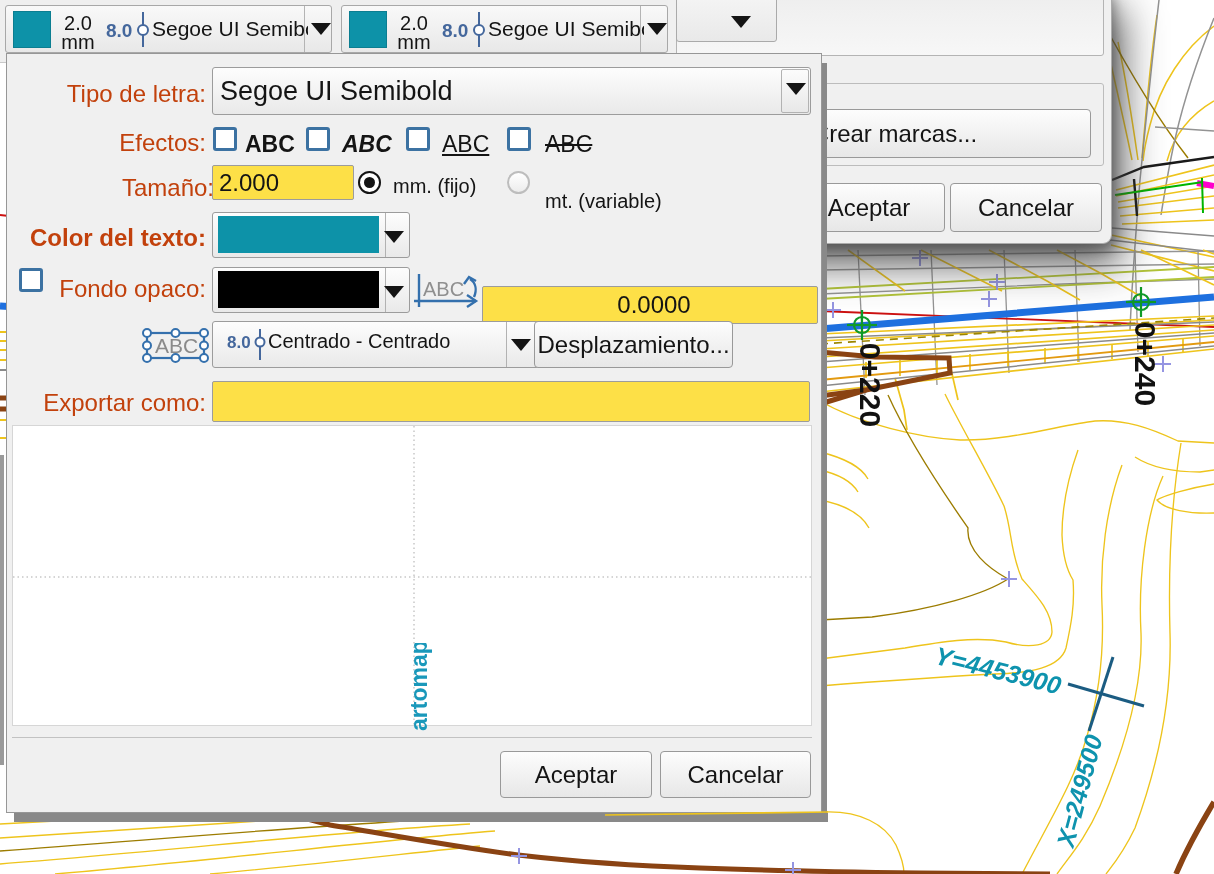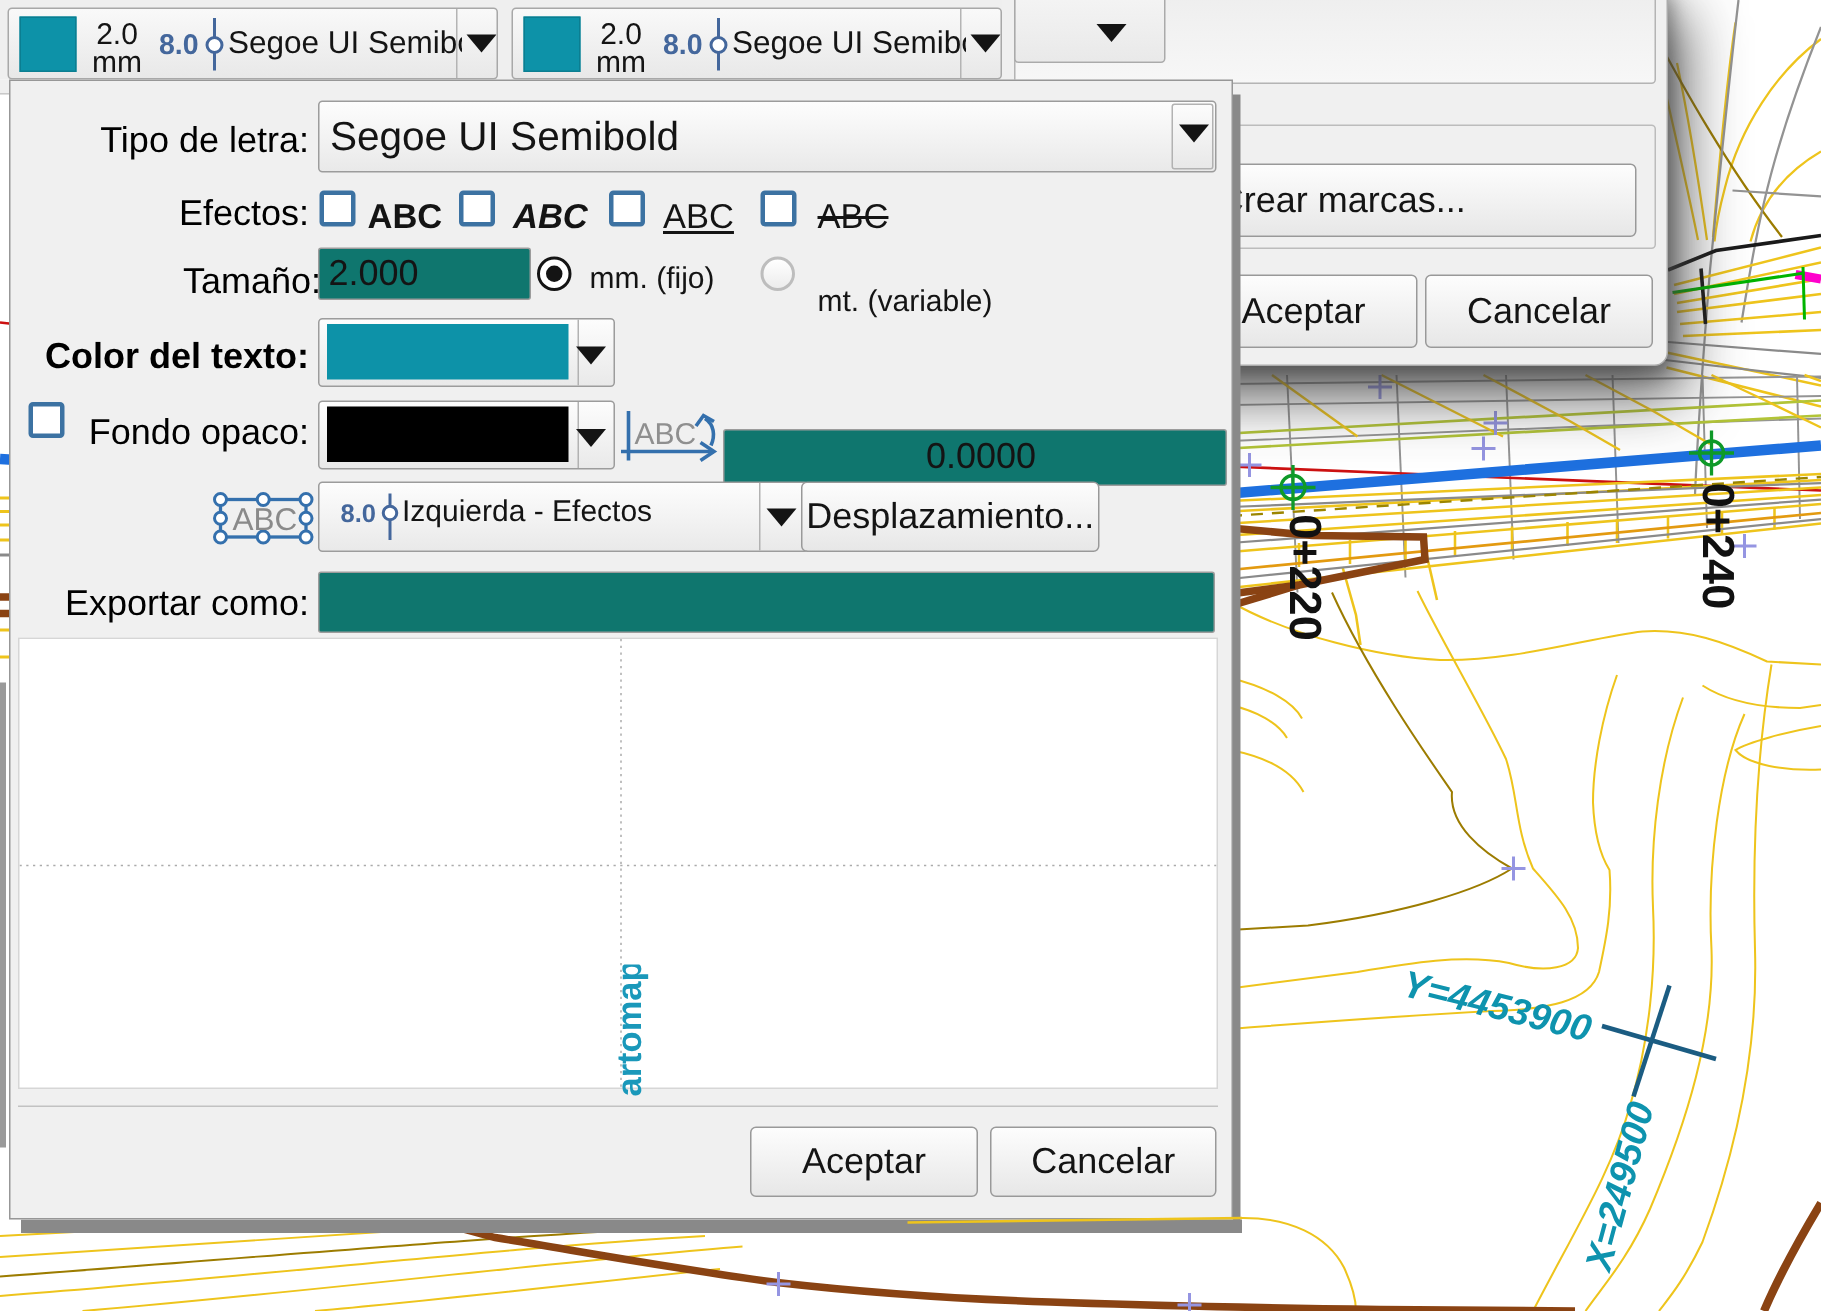--- a/index.html
+++ b/index.html
@@ -9,24 +9,24 @@
   
   .btn{position:absolute;border:1px solid #999;border-radius:4px;
        background:linear-gradient(180deg,#fdfdfd 0%,#f3f3f3 45%,#e7e7e7 100%);
        color:#141414;font-size:24px;display:flex;align-items:center;justify-content:center;}
   .combo{position:absolute;border:1px solid #9c9c9c;border-radius:3px;
        background:linear-gradient(180deg,#fdfdfd 0%,#f2f2f2 55%,#e9e9e9 100%);}
   .cbtn{position:absolute;top:1px;bottom:1px;right:1px;width:26px;border:1px solid #b2b2b2;border-radius:2px;
        background:linear-gradient(180deg,#fcfcfc,#e8e8e8);}
   .arr{position:absolute;width:0;height:0;border-left:10px solid transparent;
        border-right:10px solid transparent;border-top:12px solid #141414;}
-  .field{position:absolute;border:1px solid #9c9c9c;border-radius:2px;background:#0f766e;
+  .field{position:absolute;border:1px solid #9c9c9c;border-radius:2px;background:#fde047;
        color:#141414;font-size:24px;}
   .cb{position:absolute;width:18px;height:18px;border:3px solid #3c72a2;border-radius:3px;background:#fff;}
-  .lbl{position:absolute;color:#000000;font-size:24px;text-align:right;white-space:nowrap;}
+  .lbl{position:absolute;color:#c2410c;font-size:24px;text-align:right;white-space:nowrap;}
   .txt{position:absolute;color:#141414;font-size:20px;white-space:nowrap;}
 </style></head>
 <body>
 <svg class="abs" style="left:0;top:0" width="1214" height="874" viewBox="0 0 1214 874" fill="none">
 
 <g stroke="#eec41c" stroke-width="1.35" fill="none">
 
   <path d="M820,401 C860,424 920,438 960,440 C1010,441 1060,425 1095,421 C1125,419 1150,428 1178,441 L1214,443"></path>
 
   <path d="M945,394 C960,425 990,476 1004,506 C1012,530 1010,552 1022,579 C1038,597 1052,612 1052,632 C1051,646 1030,649 1006,642 C975,636 940,642 905,648 L820,659"></path>
@@ -315,21 +315,21 @@
         <circle cx="64" cy="30" r="4"></circle>
      </g>
      <text x="15" y="25" fill="#8a8a8a" font-size="21" font-family="Liberation Sans,sans-serif">ABC</text>
   </svg>
   <div class="combo" style="left:205px;top:267px;width:325px;height:45px;">
      <div class="abs" style="left:14px;top:11px;color:#44679c;font-size:17px;font-weight:bold;">8.0</div>
      <svg class="abs" style="left:40px;top:6px;" width="16" height="33">
         <line x1="7" y1="1" x2="7" y2="32" stroke="#44679c" stroke-width="2"></line>
         <circle cx="7" cy="14" r="4.5" fill="#fff" stroke="#44679c" stroke-width="2"></circle>
      </svg>
-     <div class="txt" style="left:55px;top:8px;">Izquierda - Efectos</div>
+     <div class="txt" style="left:55px;top:8px;">Centrado - Centrado</div>
      <div class="abs" style="left:293px;top:0;bottom:0;width:1px;background:#b2b2b2;"></div>
      <div class="arr" style="right:7px;top:17px;"></div>
   </div>
   <div class="btn" style="left:527px;top:267px;width:197px;height:45px;">Desplazamiento...</div>
 
   <div class="lbl" style="left:0;top:335px;width:199px;line-height:28px;">Exportar como:</div>
   <div class="field" style="left:205px;top:327px;width:596px;height:39px;"></div>
 
   <div class="abs" style="left:5px;top:371px;width:798px;height:299px;background:#fff;border:1px solid #d6d6d6;">
     <svg class="abs" style="left:0;top:0" width="798" height="299">

